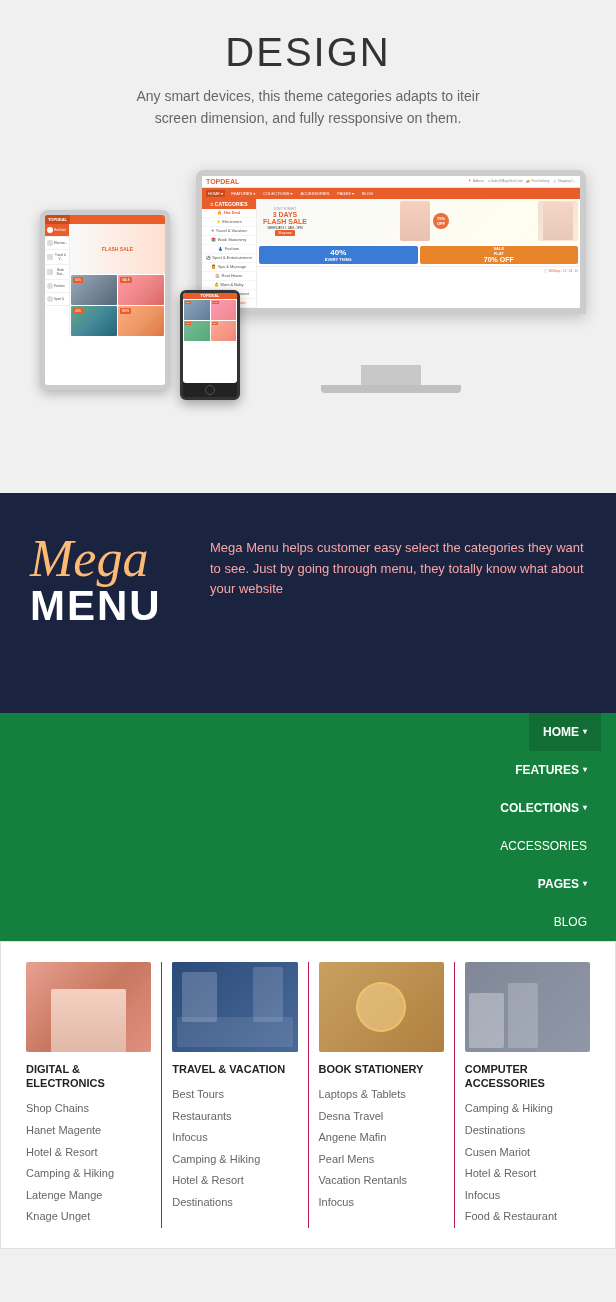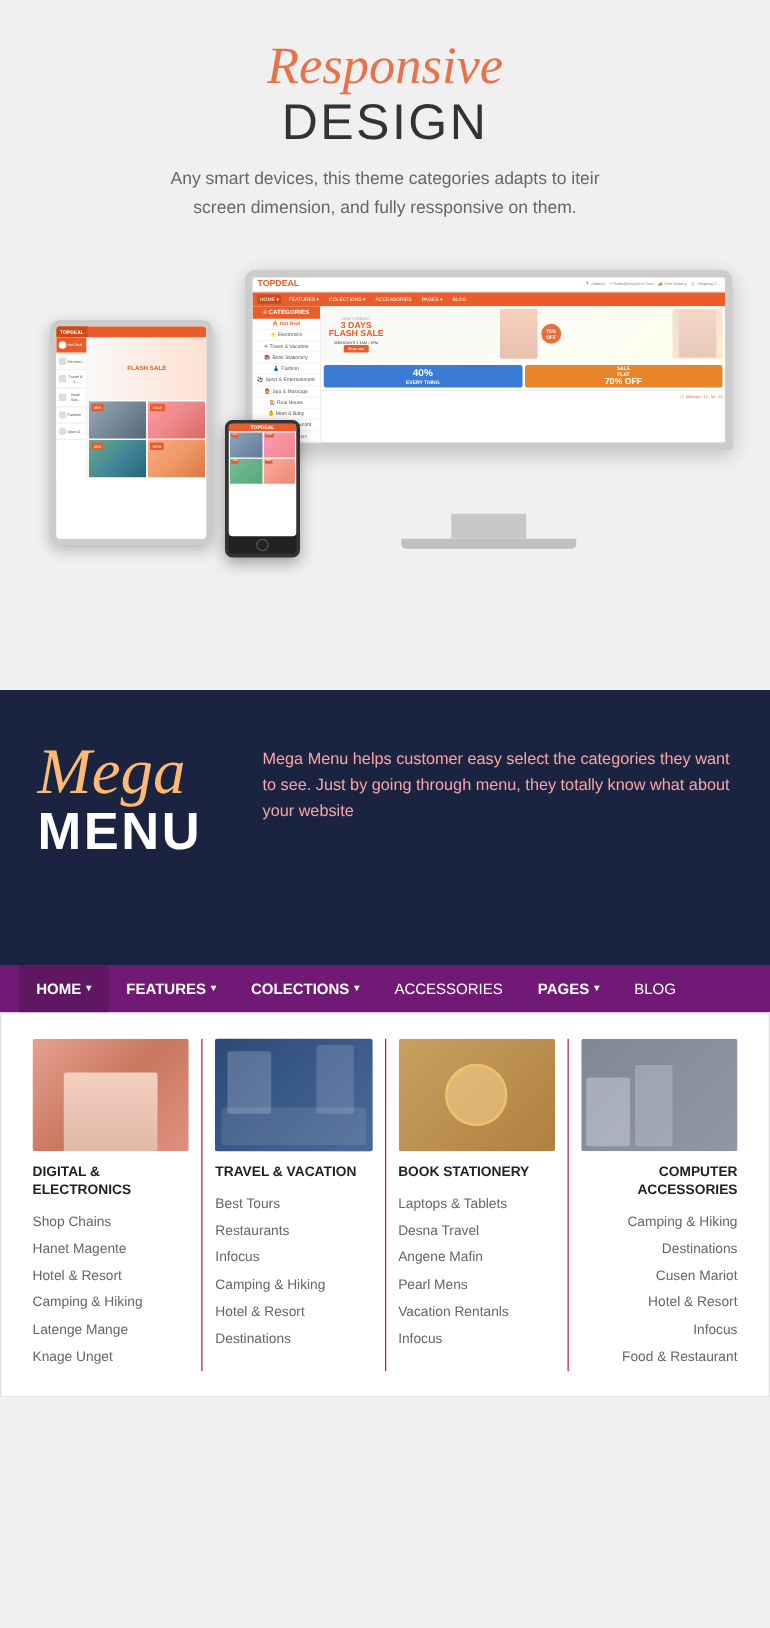--- a/index.html
+++ b/index.html
@@ -43,21 +43,21 @@
       max-width: 380px;
       margin-left: auto;
       margin-right: auto;
     }
 
     
     .device-mockup {
       position: relative;
       width: 100%;
       height: 340px;
-      margin: 16px auto;
+      margin: 3px auto;
     }
 
     
     .monitor {
       position: absolute;
       right: 10px;
       top: 20px;
       width: 390px;
       background: #ddd;
       border-radius: 8px 8px 0 0;
@@ -406,24 +406,25 @@
       flex: 1;
       padding-top: 5px;
     }
 
     
     .section-menu-demo {
       background: #fff;
       margin: 0;
     }
     .menu-bar {
-      background: #701a75;
+      background: #15803d;
       display: flex;
       align-items: flex-end;
       padding: 0 15px;
+      flex-direction: column;
     }
     .menu-bar-item {
       color: #fff;
       font-size: 12px;
       font-weight: bold;
       padding: 12px 14px;
       cursor: pointer;
       display: flex;
       align-items: center;
       gap: 4px;
@@ -440,21 +441,21 @@
       border: 1px solid #e0e0e0;
       padding: 20px 15px;
       display: flex;
       gap: 0;
     }
     .mega-col {
       flex: 1;
       padding: 0 10px;
       border-right: 1px solid #be185d;
     }
-    .mega-col:last-child { border-right: none; text-align: right; }
+    .mega-col:last-child { border-right: none; }
     .mega-col-image {
       width: 100%;
       height: 90px;
       background: #ddd;
       border-radius: 2px;
       margin-bottom: 10px;
       overflow: hidden;
     }
     .img-fashion {
       background: linear-gradient(135deg, #c9a0a0 0%, #d4b4b4 50%, #e8c8c8 100%);
@@ -494,21 +495,20 @@
       height: 30px;
       background: rgba(255,255,255,0.1);
       border-radius: 2px;
     }
   </style>
 </head>
 <body>
 
 <div class="section-responsive">
   <div class="responsive-title">
-    <span class="cursive">Responsive</span>
     <span class="bold">DESIGN</span>
   </div>
   <p class="responsive-subtitle">Any smart devices, this theme categories adapts to iteir screen dimension, and fully ressponsive on them.</p>
 
   <div class="device-mockup">
 
     <div class="monitor-stand">
       <div class="stand-neck"></div>
       <div class="stand-base"></div>
     </div>

